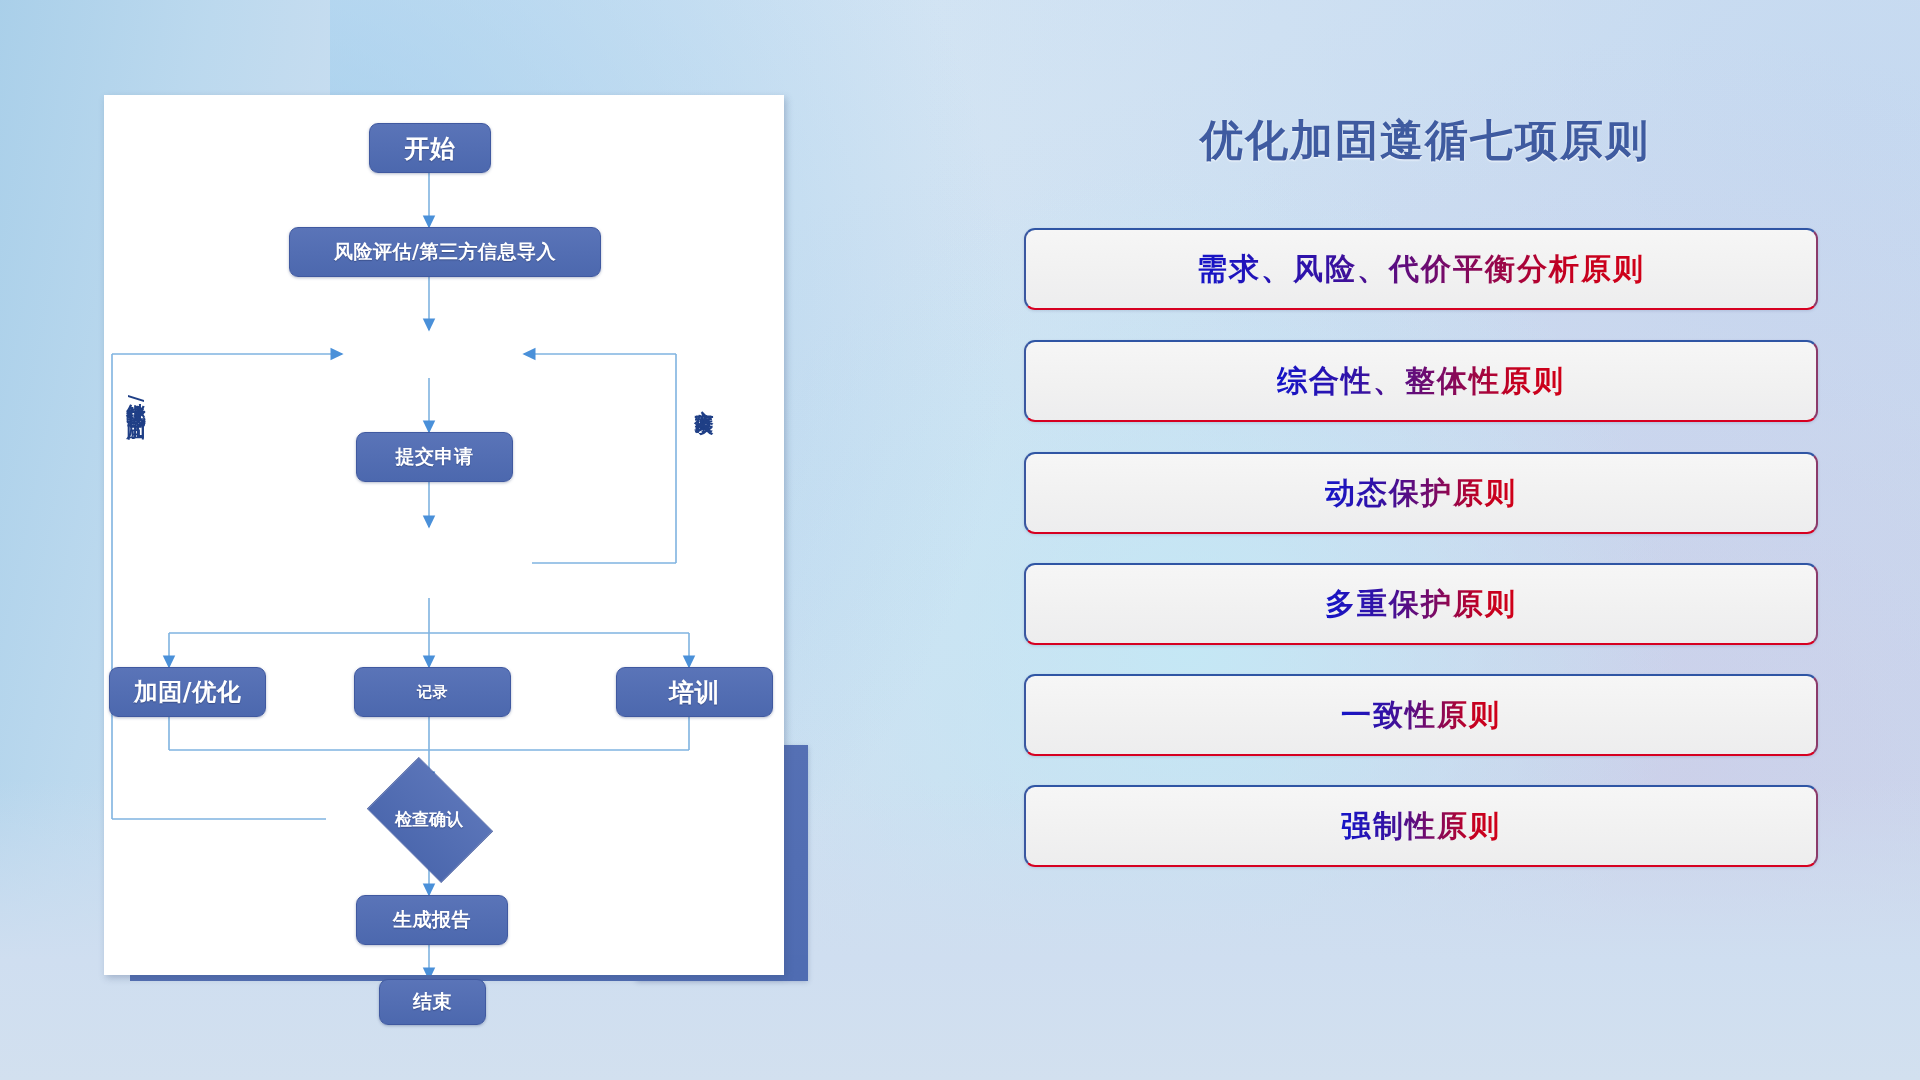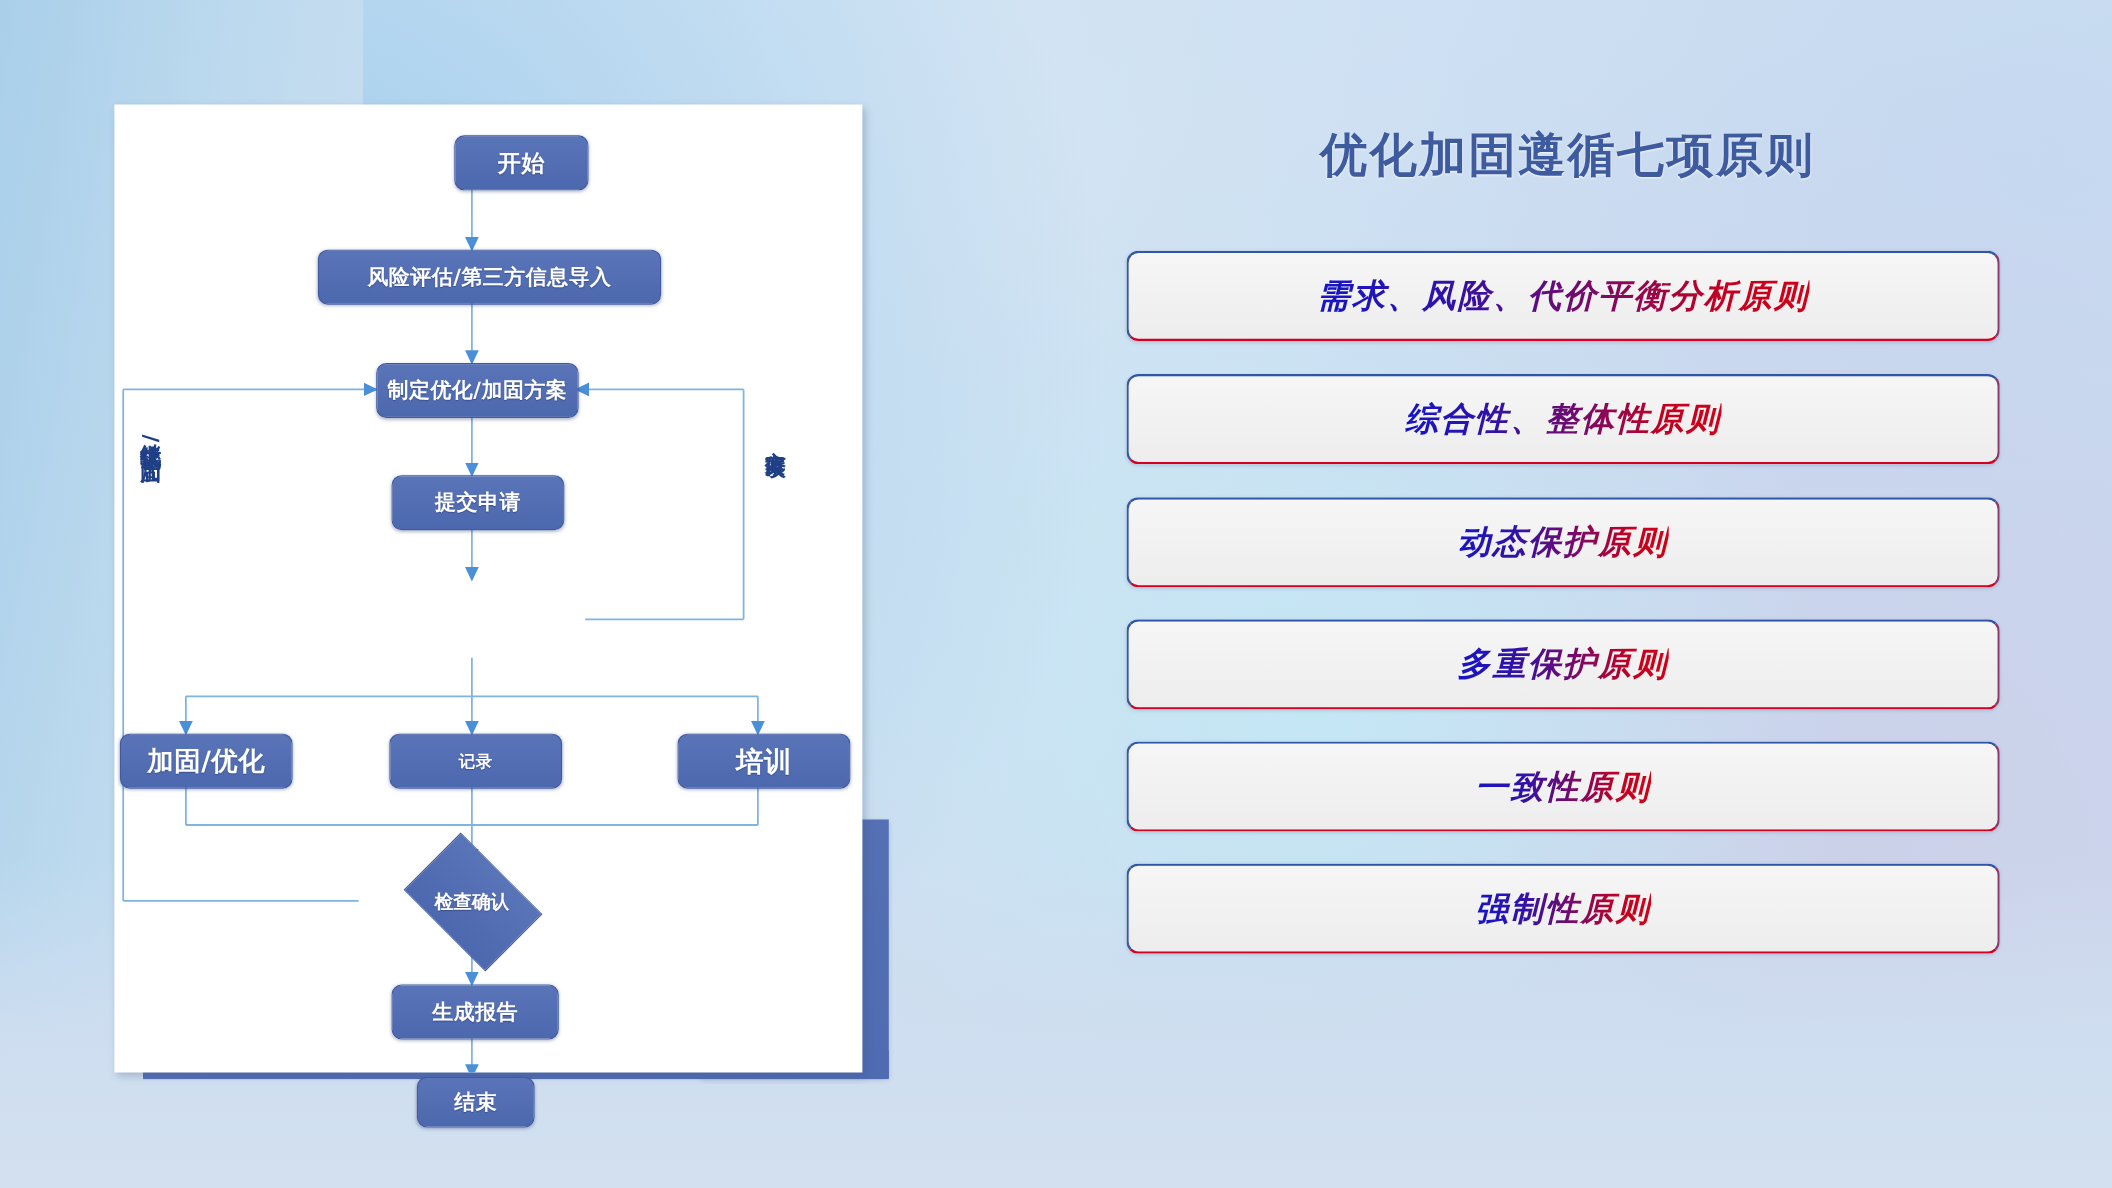--- a/index.html
+++ b/index.html
@@ -93,21 +93,21 @@
     border-left:2px solid #3a57a0;
     border-right:2px solid #8b3a6a;
     border-bottom:2.5px solid #d60021;
     display:flex;align-items:center;justify-content:center;
     box-shadow:0 1px 3px rgba(60,80,130,.18);
   }
   .principle span{
     font-size:30px;font-weight:bold;letter-spacing:2px;
     background:linear-gradient(90deg,#1515c8 0%,#3212a6 28%,#7d0a63 58%,#c40020 82%,#d10018 100%);
     -webkit-background-clip:text;background-clip:text;
-    -webkit-text-fill-color:transparent;color:transparent;font-style:italic;
+    -webkit-text-fill-color:transparent;color:transparent;
   }
 </style>
 </head>
 <body>
 
 <div id="slide">
   <div id="bg-left-wash"></div>
   <div id="bg-bottom-wash"></div>
 
   <div id="accent-rect"></div>
@@ -158,25 +158,24 @@
 
 
     <div class="diamond-wrap" style="left:222px;top:688px;width:206px;height:72px;">
       <div style="position:absolute;left:53px;top:-14px;width:100px;height:100px;
                   background:linear-gradient(180deg,#5a74b8 0%,#4c68ae 100%);
                   transform:rotate(45deg) scale(1.03,0.72);
                   border:1px solid #4059a0;"></div>
       <div class="diamond-label">检查确认</div>
     </div>
 
-    <div class="node" style="left:265px;top:28px;width:120px;height:48px;font-size:21px;margin-left:44px;">开始</div>
+    <div class="node" style="left:265px;top:28px;width:120px;height:48px;font-size:25px;">开始</div>
 
     <div class="node" style="left:185px;top:132px;width:310px;height:48px;font-size:19px;">风险评估/第三方信息导入</div>
 
-    <div class="node" style="left:238px;top:235px;width:182px;height:48px;font-size:19px;">制定优化/加固方案</div>
 
     <div class="node" style="left:252px;top:337px;width:155px;height:48px;font-size:19px;">提交申请</div>
 
     <div class="node" style="left:5px;top:572px;width:155px;height:48px;font-size:24px;">加固/优化</div>
 
     <div class="node" style="left:250px;top:572px;width:155px;height:48px;font-size:15px;">记录</div>
 
     <div class="node" style="left:512px;top:572px;width:155px;height:48px;font-size:25px;">培训</div>
 
     <div class="node" style="left:252px;top:800px;width:150px;height:48px;font-size:19px;">生成报告</div>

